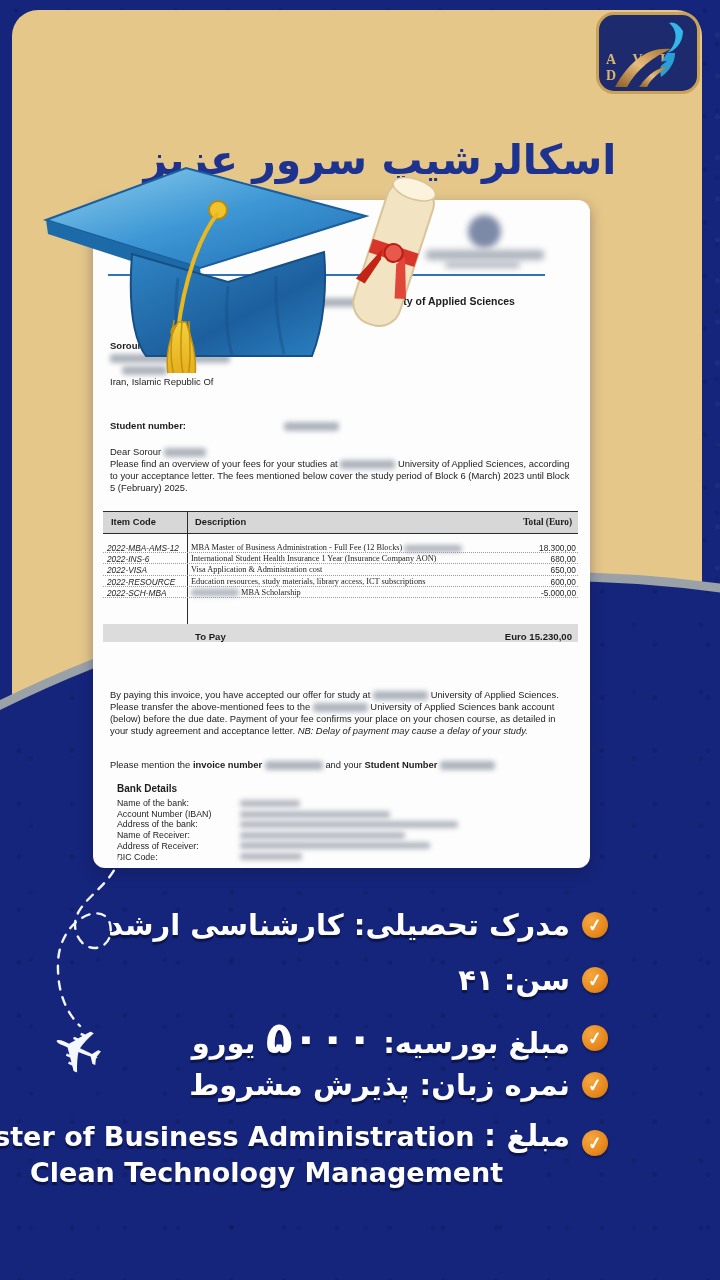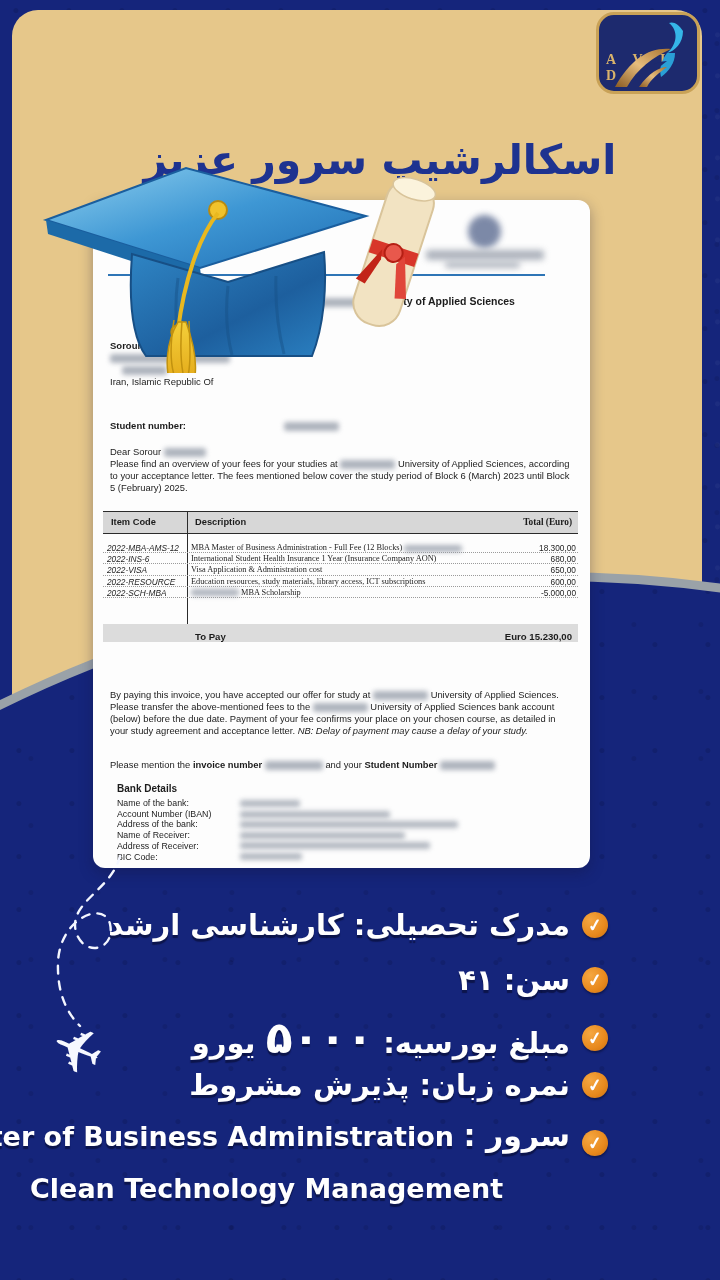--- a/index.html
+++ b/index.html
@@ -72,21 +72,21 @@
   .chk-row{position:absolute;right:112px;display:flex;direction:rtl;align-items:center;gap:12px;z-index:5;}
   .chk-text{color:#fff;font-family:"DejaVu Sans",sans-serif;font-weight:bold;font-size:29px;direction:rtl;white-space:nowrap;
     text-shadow:0 3px 1px rgba(8,12,50,.65);}
   .badge{width:26px;height:26px;border-radius:50%;background:radial-gradient(circle at 35% 30%,#f5a741,#e8891d 60%,#c96f10);box-shadow:0 2px 2px rgba(8,12,50,.55);display:flex;align-items:center;justify-content:center;flex:0 0 auto;transform:rotate(-8deg);}
   .badge span{color:#fff;font-weight:bold;font-size:17px;line-height:1;}
   .amt{font-size:44px;}
   .row5-text{position:absolute;left:30px;right:150px;top:1118px;z-index:5;color:#fff;font-weight:bold;
     font-family:"DejaVu Sans",sans-serif;text-shadow:0 3px 1px rgba(8,12,50,.65);}
   .row5-l1{direction:rtl;text-align:right;font-size:27px;white-space:nowrap;}
   .row5-l1 .fa{font-size:30px;}
-  .row5-l2{direction:ltr;text-align:left;font-size:27px;margin-top:20px;}
+  .row5-l2{direction:ltr;text-align:left;font-size:27px;margin-top:4px;}
   .badge5{position:absolute;right:112px;top:1130px;z-index:5;}
   
   .trail{position:absolute;left:28px;top:850px;z-index:3;}
   .plane{position:absolute;left:52px;top:1012px;z-index:3;color:#f6f8ff;font-size:62px;
     font-family:"DejaVu Sans",sans-serif;transform:rotate(203deg);}
 </style>
 </head>
 <body>
 
 <div class="canvas">
@@ -305,19 +305,19 @@
         <span>✓</span>
       </div>
     <div class="chk-text">نمره زبان: پذیرش مشروط</div>
   </div>
 
   <div class="badge badge5">
       <span>✓</span>
     </div>
   <div class="row5-text">
     <div class="row5-l1">
-      <span class="fa">سرور :</span>
+      <span class="fa">مبلغ :</span>
       <span dir="ltr">Master of Business Administration</span>
     </div>
     <div class="row5-l2">Clean Technology Management</div>
   </div>
 
 </div>
 
 </body></html>

